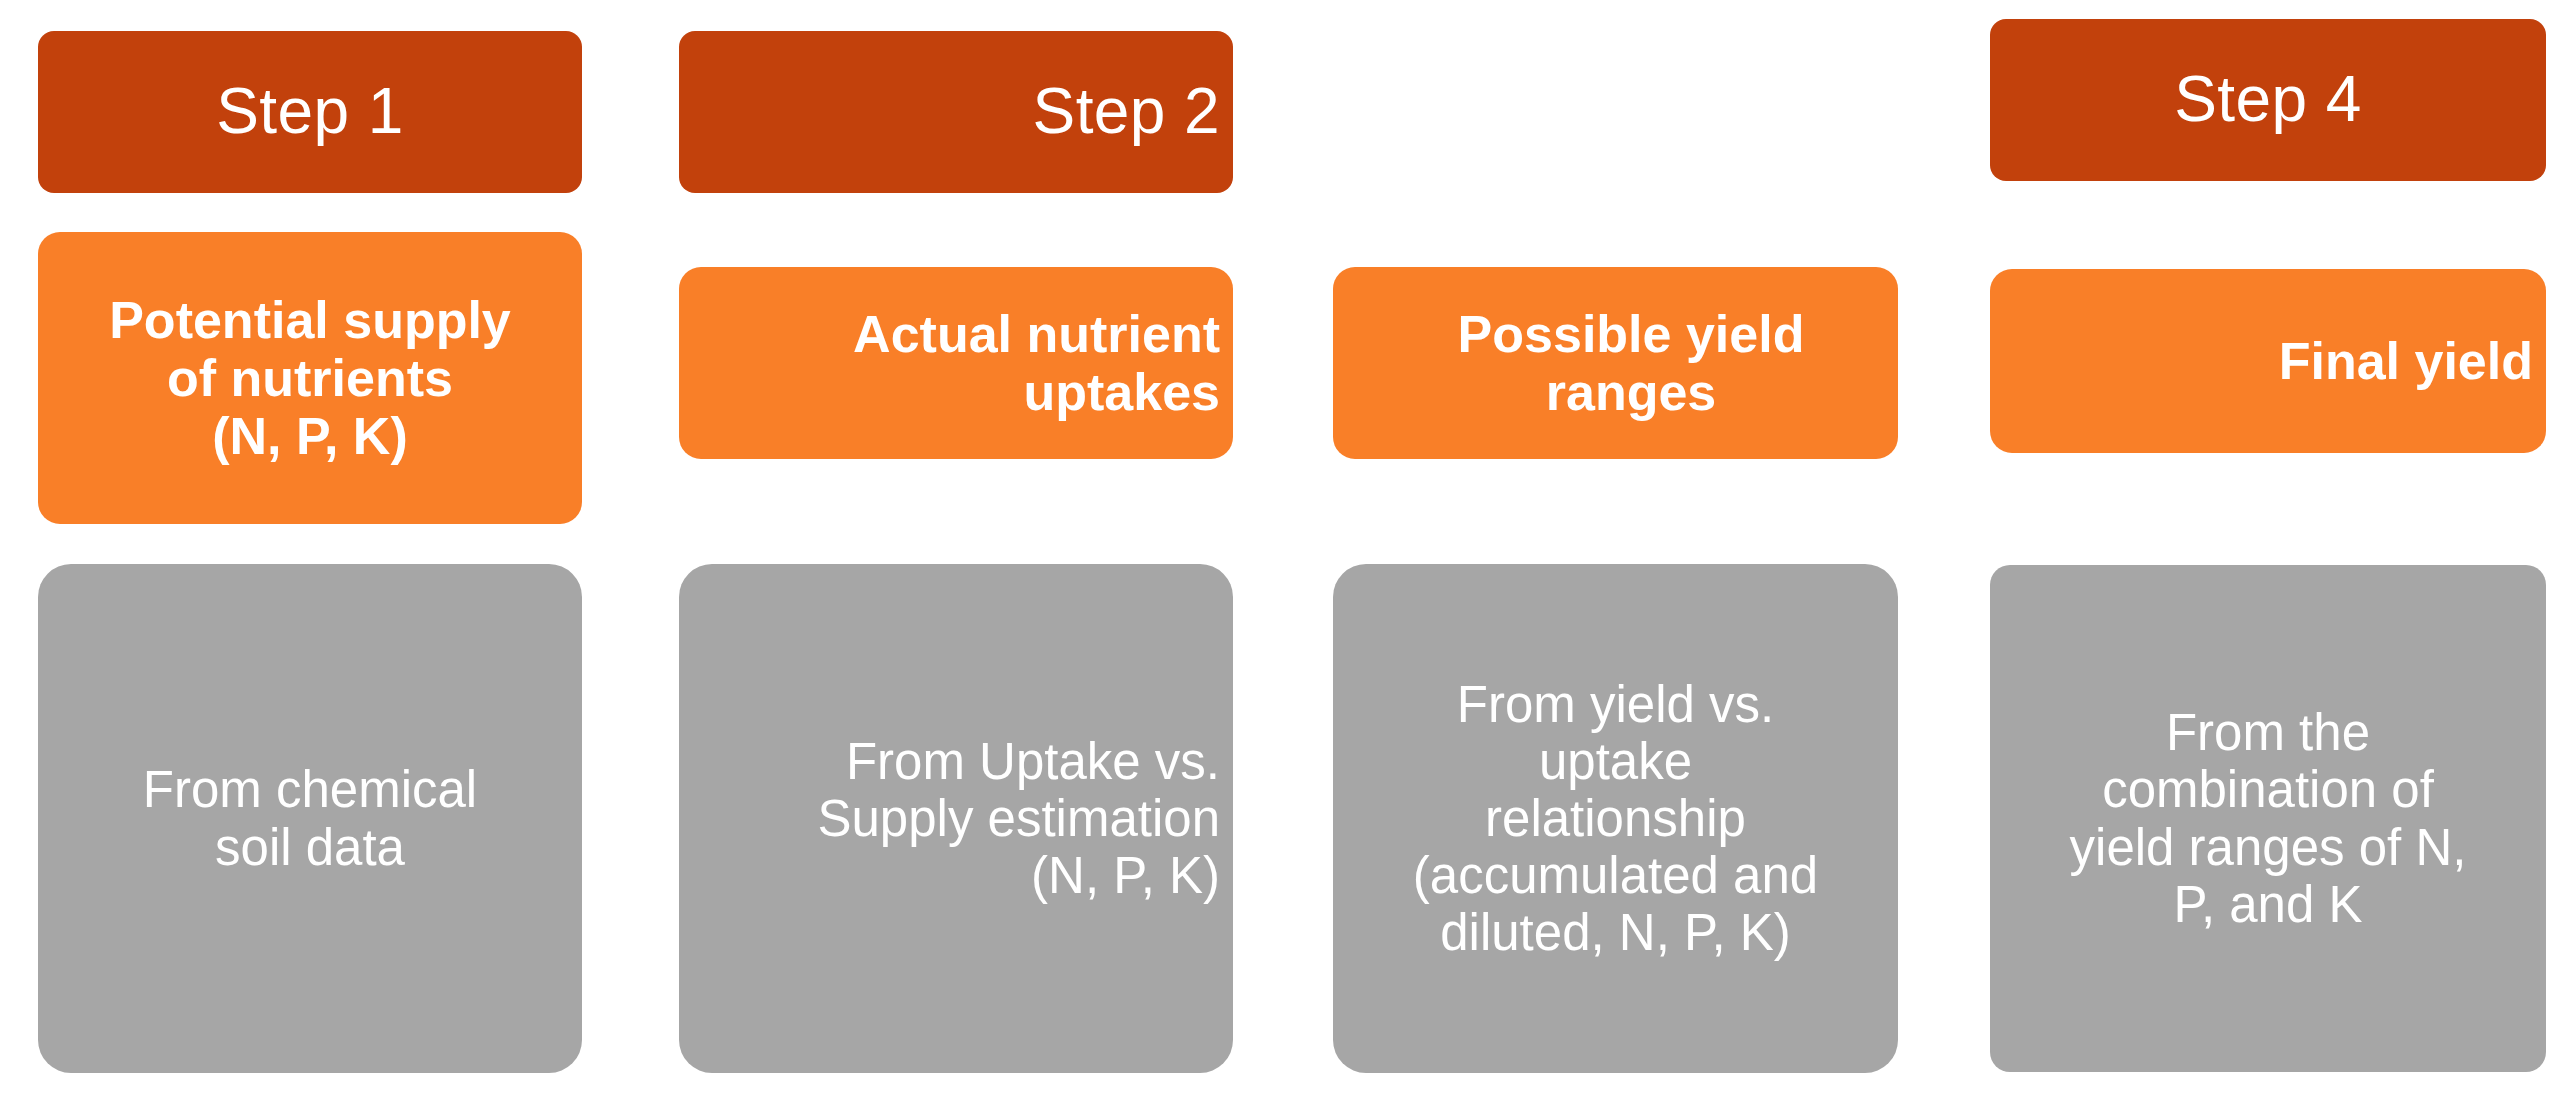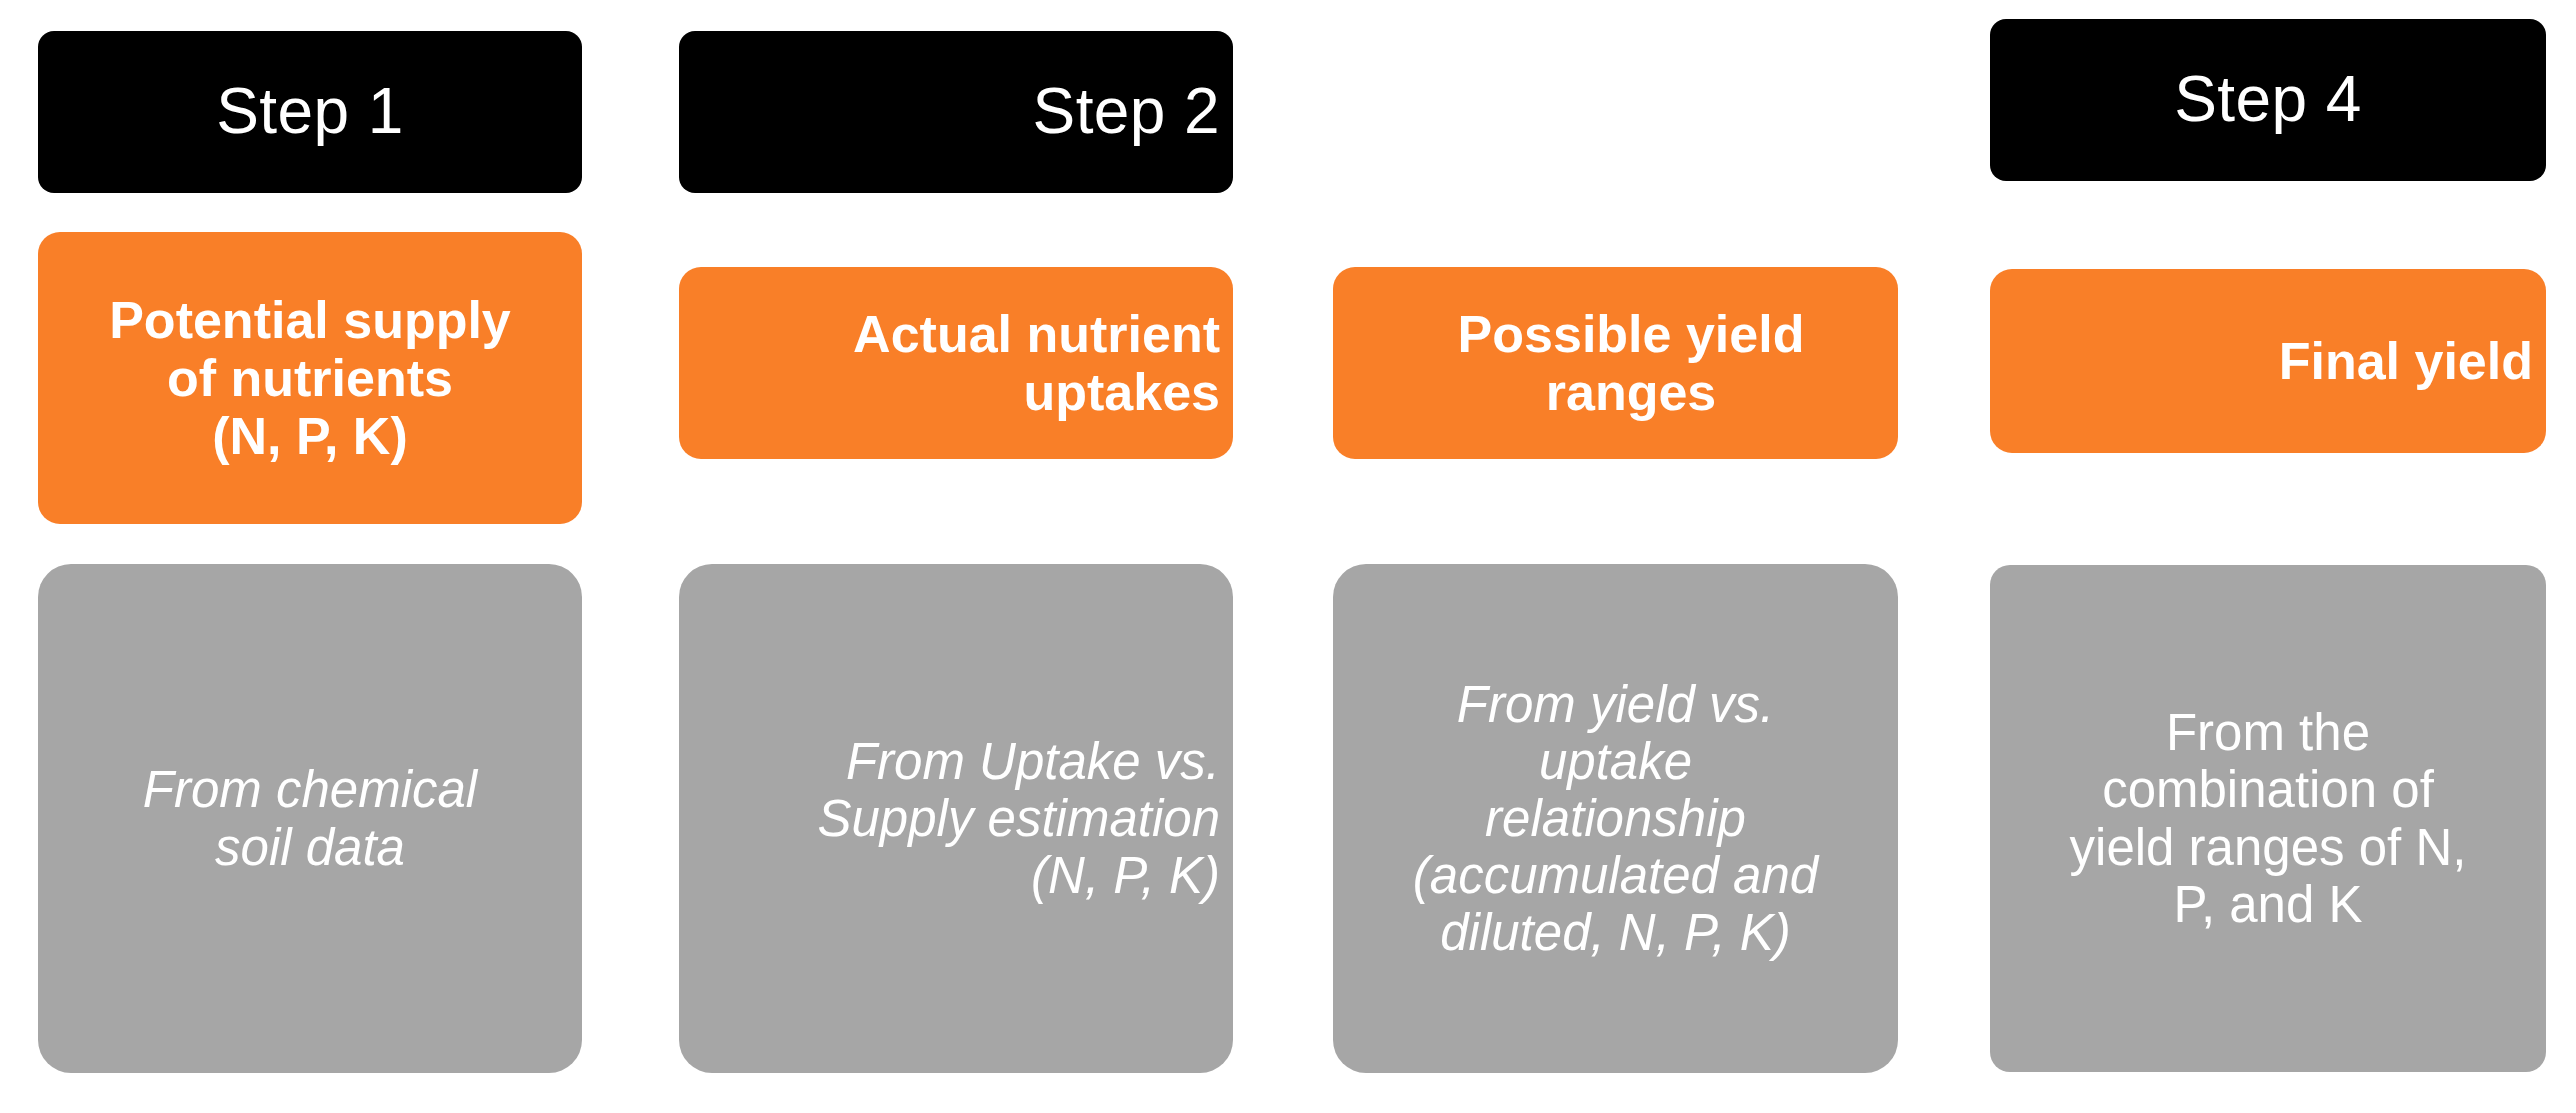--- a/index.html
+++ b/index.html
@@ -32,21 +32,21 @@
     justify-content: center;
     text-align: center;
     color: #ffffff;
     line-height: 1.12;
     padding: 4.3px 13px;
     border-radius: 19px;
     -webkit-font-smoothing: antialiased;
   }
 
   .card-step {
-    background: #000000;
+    background: #c2410c;
     border-radius: 16px;
     font-size: 64px;
     font-weight: 400;
     letter-spacing: 0.4px;
   }
 
   .card-title {
     background: #f97f28;
     border-radius: 22px;
     font-size: 52px;
@@ -77,21 +77,21 @@
 
   
   .r-step-a { top: 31px;  height: 162px; }
   .r-step-b { top: 20px;  height: 162px; }
   .r-step-c { top: 19px;  height: 162px; }
 
   .r-title-a { top: 232px; height: 292px; }
   .r-title-b { top: 267px; height: 192px; padding-left: 44px; }
   .r-title-c { top: 269px; height: 184px; text-align: right; }
 
-  .r-desc-a { top: 564px; height: 509px; font-style: italic; }
+  .r-desc-a { top: 564px; height: 509px; }
   .r-desc-b { top: 565px; height: 507px; border-radius: 20px; }
 </style>
 </head>
 <body>
 
 <div class="stage">
 
   <div class="card card-step c1 r-step-a">
     <span class="card-text">Step 1</span>
   </div>

